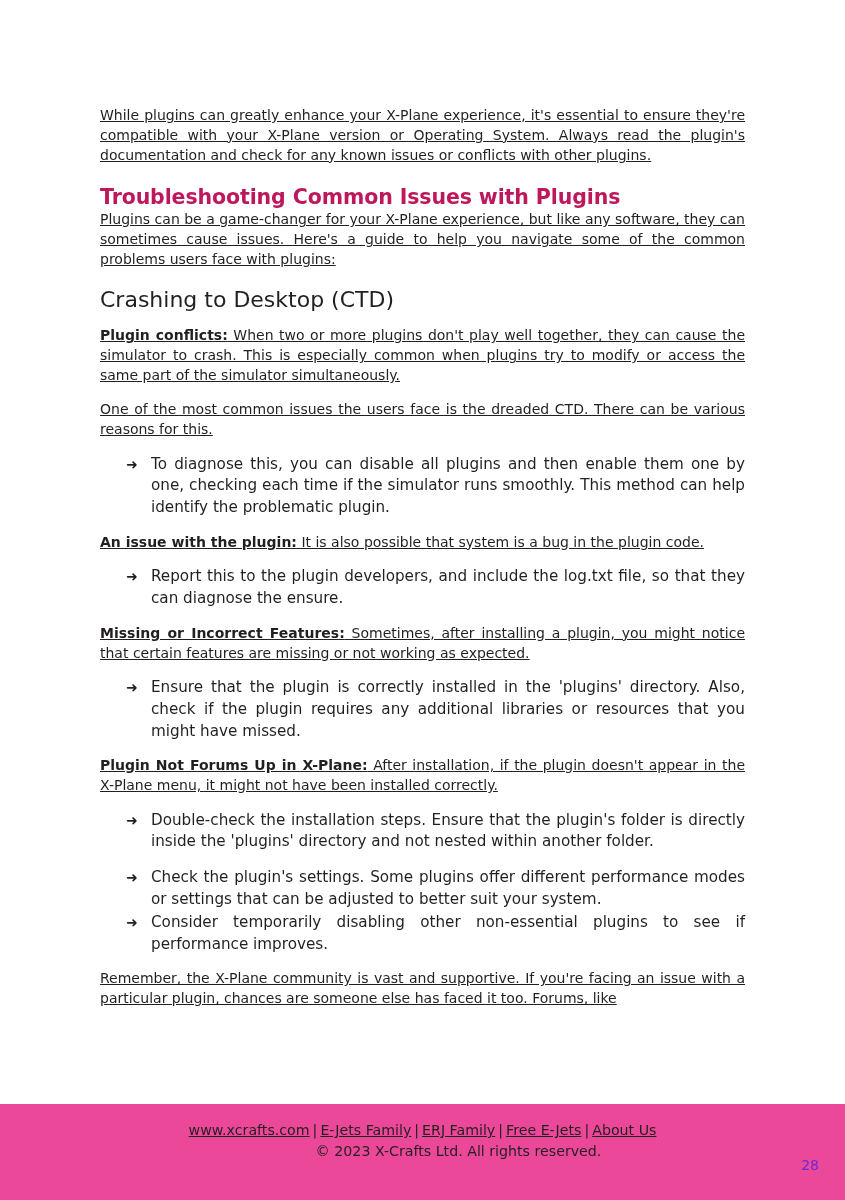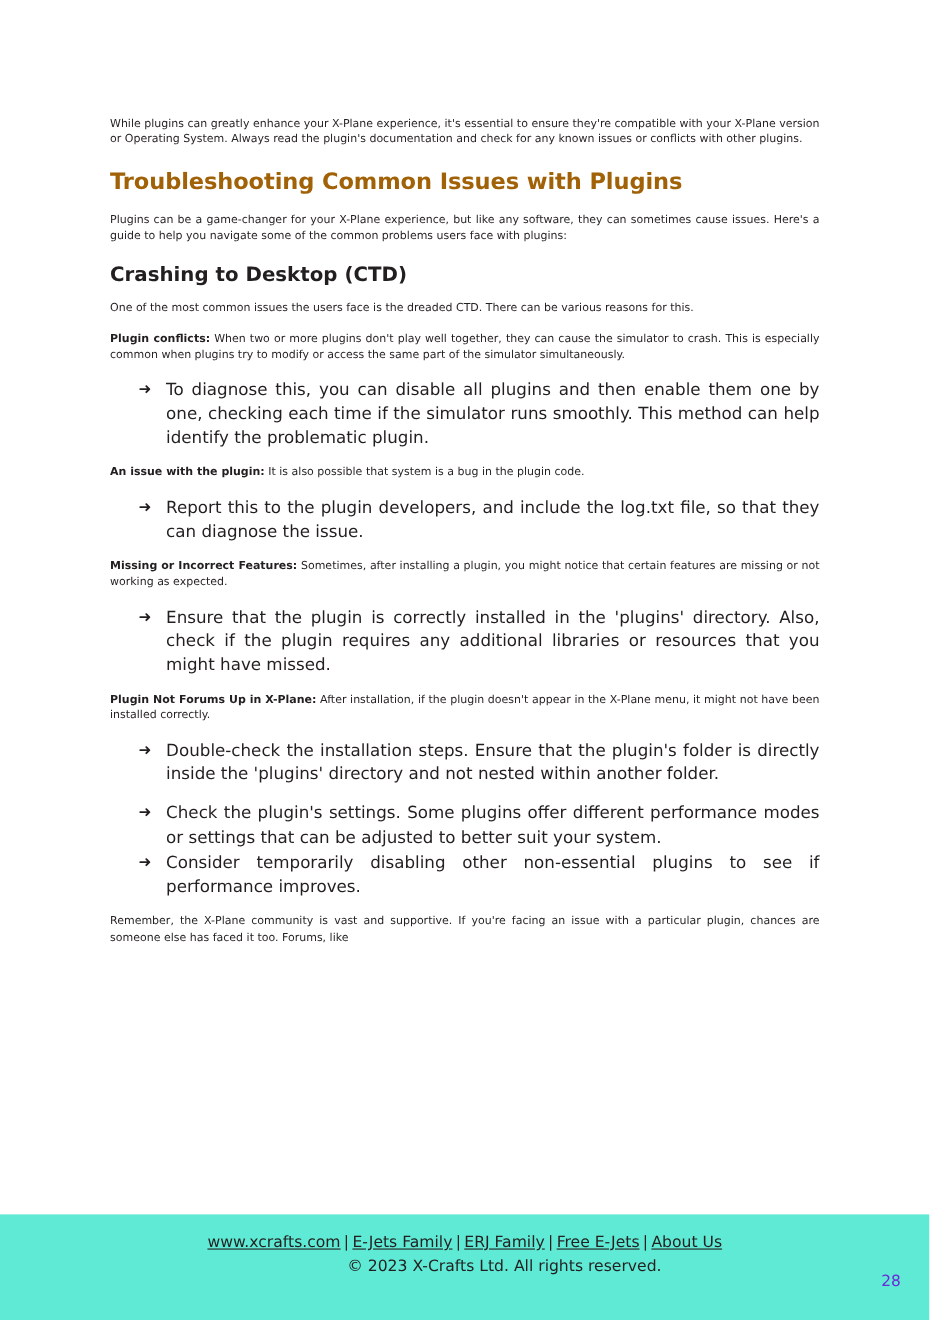--- a/index.html
+++ b/index.html
@@ -24,41 +24,41 @@
   .content {
     position: absolute;
     left: 100px;
     top: 106px;
     width: 645px;
   }
   p, li, h2, h3 {
     margin: 0;
   }
   .para {
-    font-size: 10px;
+    font-size: 14px;
     line-height: 1.42;
     text-align: justify;
     margin-bottom: 14px;
     color: #231f20;
+    text-decoration: underline;
   }
   .para.last {
     margin-bottom: 0;
   }
   h2.section-title {
     font-size: 20.5px;
     font-weight: bold;
     line-height: 1.3;
     margin-top: 18px;
-    margin-bottom: 15px;
-    color: #a16207;
+    color: #be185d;
     letter-spacing: -0.1px;
   }
   h3.sub-title {
-    font-size: 18px;
-    font-weight: bold;
+    font-size: 22px;
+    font-weight: normal;
     line-height: 1.3;
     margin-top: 16px;
     margin-bottom: 12px;
     color: #231f20;
   }
   .lead-in {
     font-weight: bold;
   }
   ul.bullets {
     list-style: none;
@@ -81,21 +81,21 @@
     font-size: 14px;
     color: #231f20;
     line-height: 1.45;
   }
   .footer {
     position: absolute;
     left: 0;
     top: 1104px;
     width: 845px;
     height: 96px;
-    background: #5eead4;
+    background: #ec4899;
   }
   .footer-links {
     position: absolute;
     top: 18px;
     width: 845px;
     text-align: center;
     font-size: 14.2px;
     color: #231f20;
   }
   .footer-links a {
@@ -131,30 +131,30 @@
   <div class="content">
 
     <p class="para">While plugins can greatly enhance your X-Plane experience, it's essential to ensure they're compatible with your X-Plane version or Operating System. Always read the plugin's documentation and check for any known issues or conflicts with other plugins.</p>
 
     <h2 class="section-title">Troubleshooting Common Issues with Plugins</h2>
 
     <p class="para">Plugins can be a game-changer for your X-Plane experience, but like any software, they can sometimes cause issues. Here's a guide to help you navigate some of the common problems users face with plugins:</p>
 
     <h3 class="sub-title">Crashing to Desktop (CTD)</h3>
 
+    <p class="para"><span class="lead-in">Plugin conflicts:</span><span> When two or more plugins don't play well together, they can cause the simulator to crash. This is especially common when plugins try to modify or access the same part of the simulator simultaneously.</span></p>
+
     <p class="para">One of the most common issues the users face is the dreaded CTD. There can be various reasons for this.</p>
-
-    <p class="para"><span class="lead-in">Plugin conflicts:</span><span> When two or more plugins don't play well together, they can cause the simulator to crash. This is especially common when plugins try to modify or access the same part of the simulator simultaneously.</span></p>
     <ul class="bullets">
       <li><span class="arrow">➜</span><span>To diagnose this, you can disable all plugins and then enable them one by one, checking each time if the simulator runs smoothly. This method can help identify the problematic plugin.</span></li>
     </ul>
 
     <p class="para"><span class="lead-in">An issue with the plugin:</span><span> It is also possible that system is a bug in the plugin code.</span></p>
     <ul class="bullets">
-      <li><span class="arrow">➜</span><span>Report this to the plugin developers, and include the log.txt file, so that they can diagnose the issue.</span></li>
+      <li><span class="arrow">➜</span><span>Report this to the plugin developers, and include the log.txt file, so that they can diagnose the ensure.</span></li>
     </ul>
 
     <p class="para"><span class="lead-in">Missing or Incorrect Features:</span><span> Sometimes, after installing a plugin, you might notice that certain features are missing or not working as expected.</span></p>
     <ul class="bullets">
       <li><span class="arrow">➜</span><span>Ensure that the plugin is correctly installed in the 'plugins' directory. Also, check if the plugin requires any additional libraries or resources that you might have missed.</span></li>
     </ul>
 
     <p class="para"><span class="lead-in">Plugin Not Forums Up in X-Plane:</span><span> After installation, if the plugin doesn't appear in the X-Plane menu, it might not have been installed correctly.</span></p>
     <ul class="bullets">
       <li><span class="arrow">➜</span><span>Double-check the installation steps. Ensure that the plugin's folder is directly inside the 'plugins' directory and not nested within another folder.</span></li>

